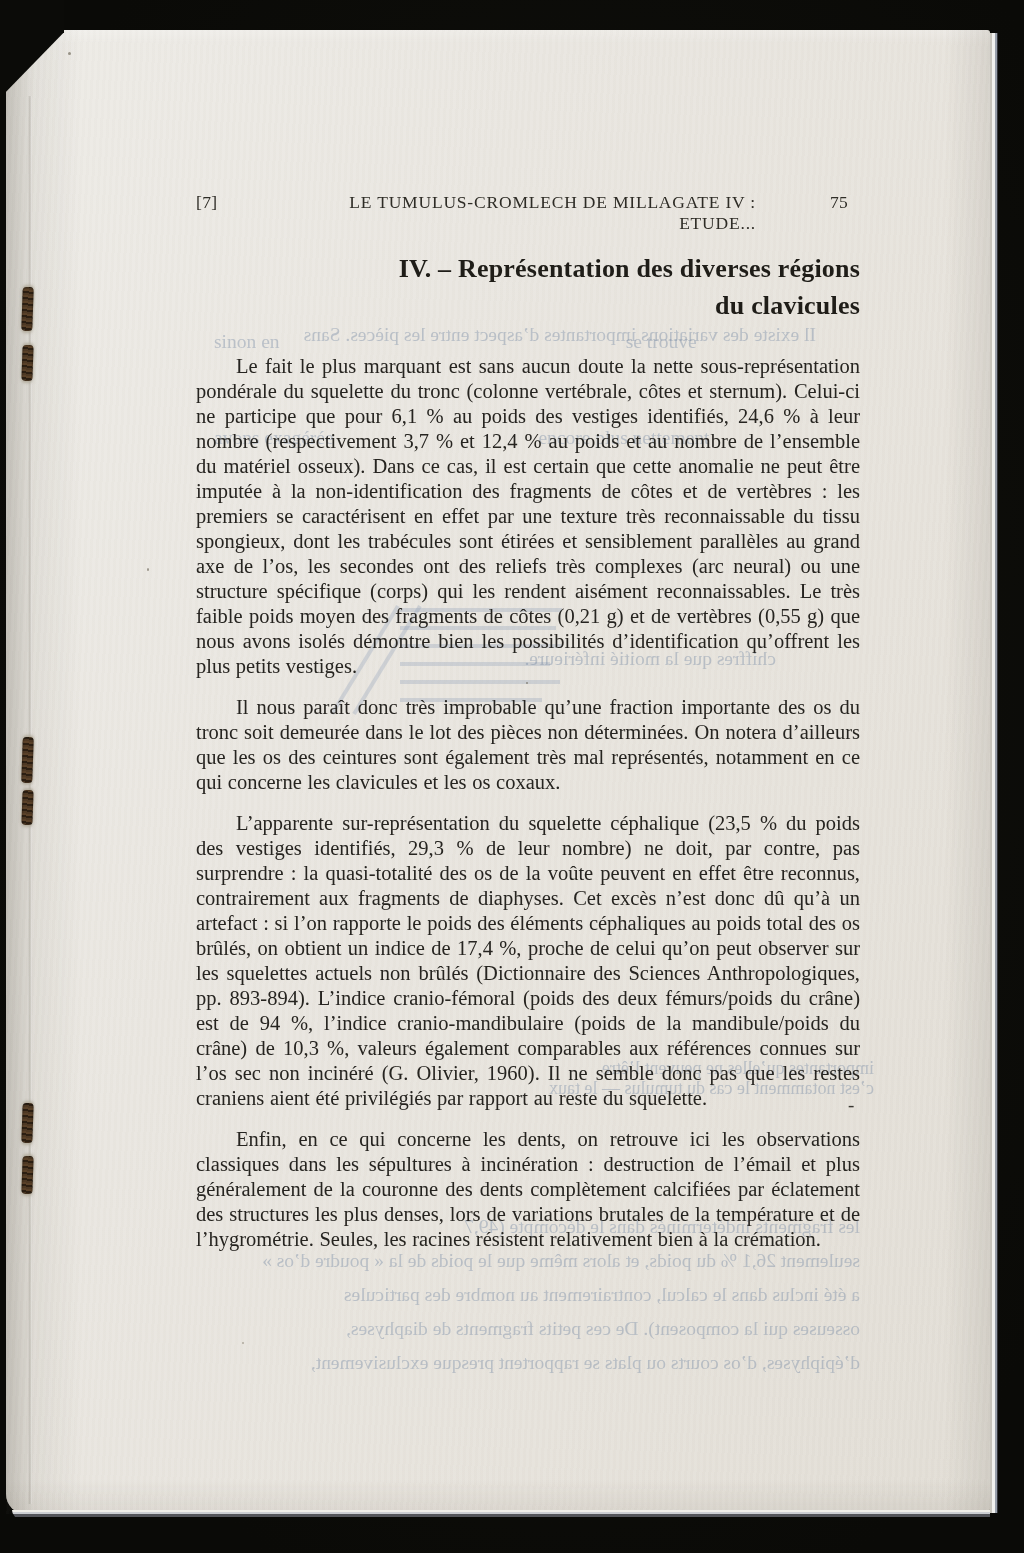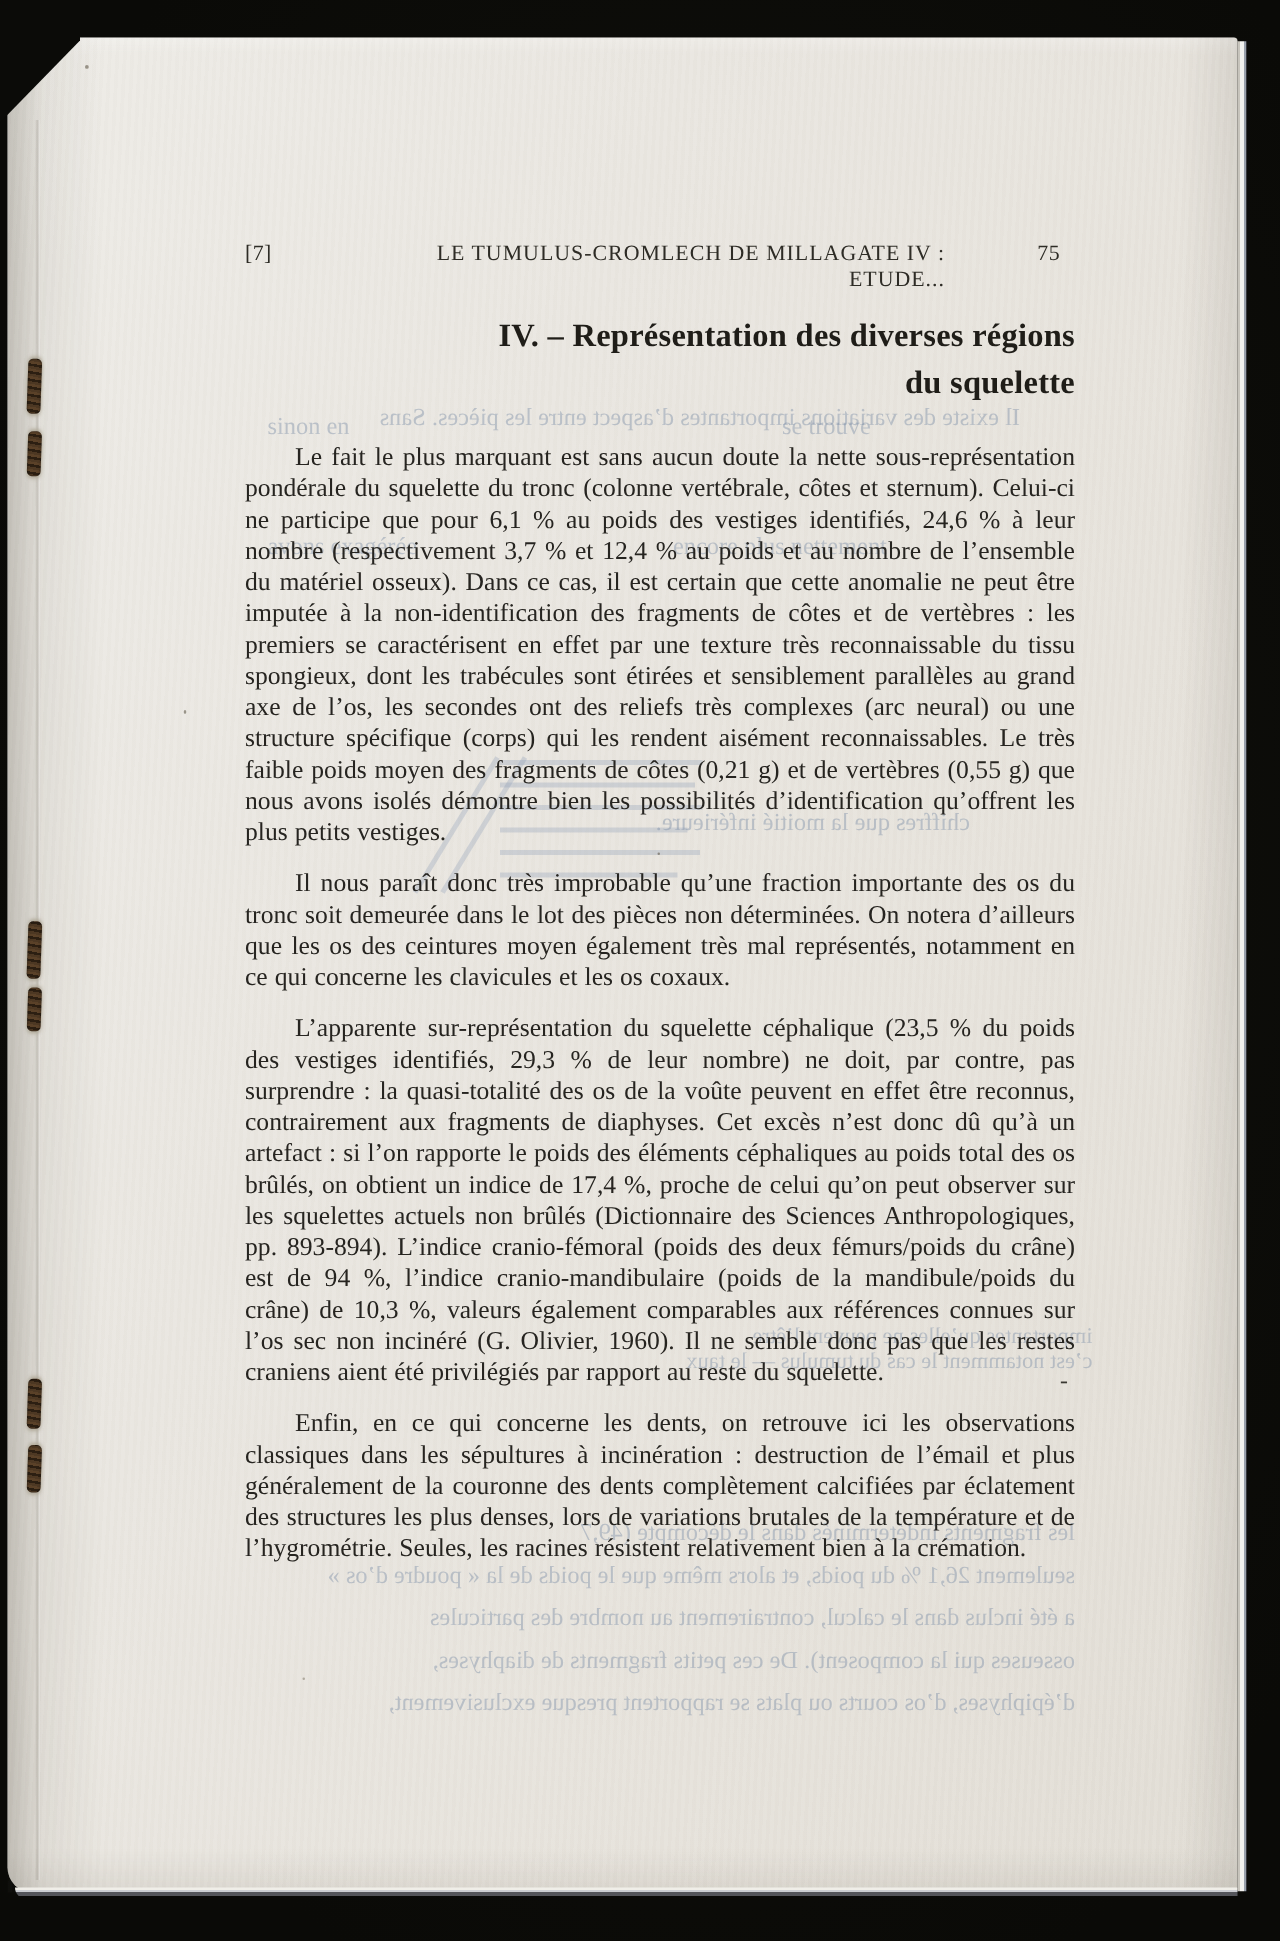--- a/index.html
+++ b/index.html
@@ -135,26 +135,26 @@
     </div>
 
     <div class="header">
       <span class="folio">[7]</span>
       <span class="running">LE TUMULUS-CROMLECH DE MILLAGATE IV : ETUDE...</span>
       <span class="pageno">75</span>
     </div>
 
     <div class="section-title">
       <span>IV. – Représentation des diverses régions</span><br>
-      <span>du squelette</span>
+      <span>du clavicules</span>
     </div>
 
     <div class="body-text">
       <p>Le fait le plus marquant est sans aucun doute la nette sous-représentation pondérale du squelette du tronc (colonne vertébrale, côtes et sternum). Celui-ci ne participe que pour 6,1 % au poids des vestiges identifiés, 24,6 % à leur nombre (respectivement 3,7 % et 12,4 % au poids et au nombre de l’ensemble du matériel osseux). Dans ce cas, il est certain que cette anomalie ne peut être imputée à la non-identification des fragments de côtes et de vertèbres : les premiers se caractérisent en effet par une texture très reconnaissable du tissu spongieux, dont les trabécules sont étirées et sensiblement parallèles au grand axe de l’os, les secondes ont des reliefs très complexes (arc neural) ou une structure spécifique (corps) qui les rendent aisément reconnaissables. Le très faible poids moyen des fragments de côtes (0,21 g) et de vertèbres (0,55 g) que nous avons isolés démontre bien les possibilités d’identification qu’offrent les plus petits vestiges.</p>
-      <p>Il nous paraît donc très improbable qu’une fraction importante des os du tronc soit demeurée dans le lot des pièces non déterminées. On notera d’ailleurs que les os des ceintures moyen également très mal représentés, notamment en ce qui concerne les clavicules et les os coxaux.</p>
+      <p>Il nous paraît donc très improbable qu’une fraction importante des os du tronc soit demeurée dans le lot des pièces non déterminées. On notera d’ailleurs que les os des ceintures sont également très mal représentés, notamment en ce qui concerne les clavicules et les os coxaux.</p>
       <p>L’apparente sur-représentation du squelette céphalique (23,5 % du poids des vestiges identifiés, 29,3 % de leur nombre) ne doit, par contre, pas surprendre : la quasi-totalité des os de la voûte peuvent en effet être reconnus, contrairement aux fragments de diaphyses. Cet excès n’est donc dû qu’à un artefact : si l’on rapporte le poids des éléments céphaliques au poids total des os brûlés, on obtient un indice de 17,4 %, proche de celui qu’on peut observer sur les squelettes actuels non brûlés (Dictionnaire des Sciences Anthropologiques, pp. 893-894). L’indice cranio-fémoral (poids des deux fémurs/poids du crâne) est de 94 %, l’indice cranio-mandibulaire (poids de la mandibule/poids du crâne) de 10,3 %, valeurs également comparables aux références connues sur l’os sec non incinéré (G. Olivier, 1960). Il ne semble donc pas que les restes craniens aient été privilégiés par rapport au reste du squelette.</p>
       <p>Enfin, en ce qui concerne les dents, on retrouve ici les observations classiques dans les sépultures à incinération : destruction de l’émail et plus généralement de la couronne des dents complètement calcifiées par éclatement des structures les plus denses, lors de variations brutales de la température et de l’hygrométrie. Seules, les racines résistent relativement bien à la crémation.</p>
     </div>
 
     <div class="margin-mark">-</div>
 
     <div class="speck a"></div>
     <div class="speck b"></div>
     <div class="speck c"></div>
     <div class="speck d"></div>

